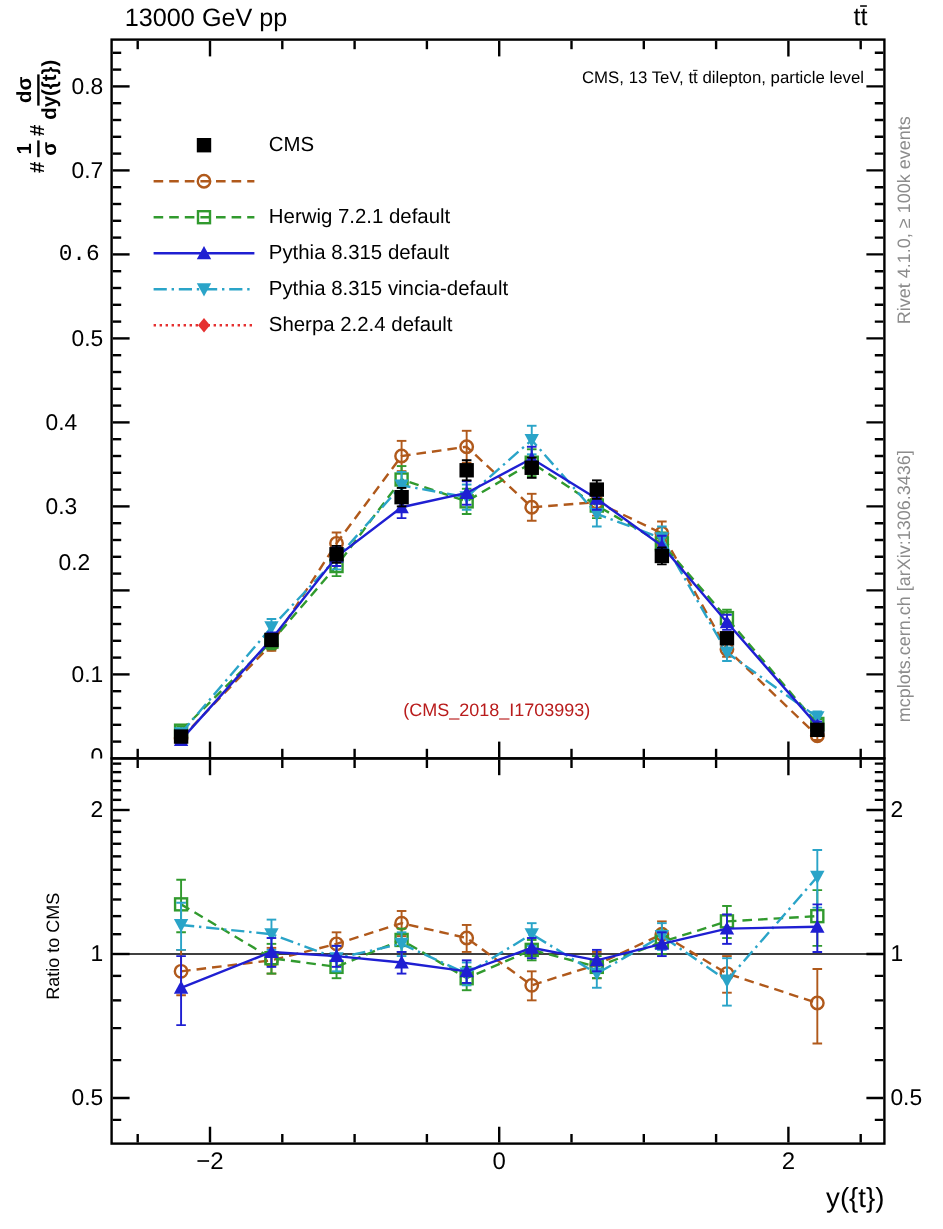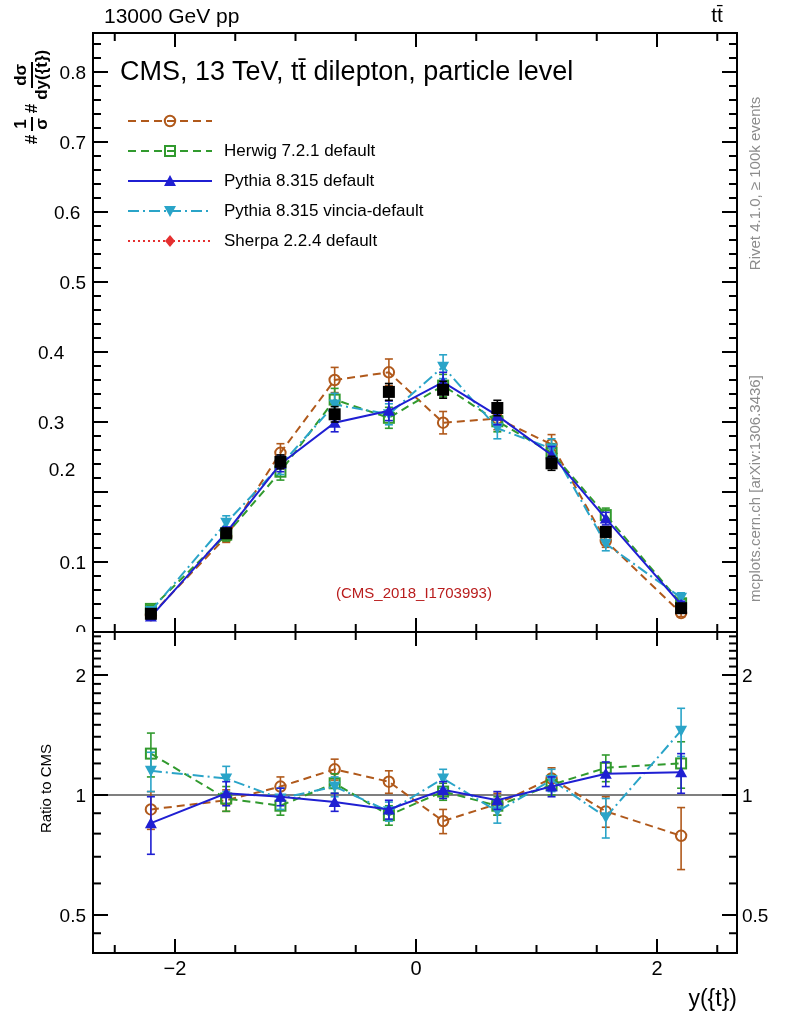--- a/index.html
+++ b/index.html
@@ -4,21 +4,21 @@
 <style>
   html,body{margin:0;padding:0;background:#fff}
   #canvas{position:relative;width:786px;height:1024px;background:#fff;overflow:hidden;
           font-family:"Liberation Sans",sans-serif;color:#000}
   .abs{position:absolute}
   #chart{position:absolute;left:0;top:0}
   .tick-label{position:absolute;font-size:19px;line-height:21px;white-space:nowrap}
   .x-tick{font-size:20px;text-align:center}
   #header-left{left:104px;top:4px;font-size:21px}
   #header-right{left:687px;top:3px;width:60px;text-align:center;font-size:21px}
-  #title{left:120px;top:56px;width:600px;text-align:left;font-size:27px}
+  #title{left:120px;top:56px;width:600px;text-align:right;font-size:14px}
   #watermark{left:264px;top:584px;width:300px;text-align:center;font-size:15px;color:#b91c1c}
   .side-note{color:#8c8c8c;font-size:15px;white-space:nowrap;text-align:center}
   #note-rivet{left:604px;top:175px;width:300px;transform:rotate(-90deg)}
   #note-mcplots{left:604px;top:480px;width:300px;transform:rotate(-90deg)}
   #ylabel{left:-38px;top:67px;width:140px;height:60px;transform:rotate(-90deg);
           display:flex;align-items:center;justify-content:center;gap:4px;font-size:17px;font-weight:bold}
   .frac{display:inline-flex;flex-direction:column;align-items:center;line-height:1.1}
   .frac .num{border-bottom:2px solid #000;padding:0 2px}
   #ratio-ylabel{left:-15px;top:780px;width:120px;text-align:center;font-size:15px;transform:rotate(-90deg)}
   #xlabel{left:587px;top:985px;width:150px;text-align:right;font-size:23px}
@@ -633,20 +633,26 @@
   <div class="abs" id="ratio-ylabel">Ratio to CMS</div>
   <div class="abs" id="xlabel">y({t})</div>
 
   <div id="origin-clip">
     <span>0</span>
   </div>
 
   <div id="legend">
       <div class="legend-row">
         <svg width="88" height="22">
+          <rect x="39" y="6" width="10" height="10" fill="#000000" stroke="#000000" stroke-width="2"></rect>
+        </svg>
+        <span class="legend-label">CMS</span>
+      </div>
+      <div class="legend-row">
+        <svg width="88" height="22">
           <line x1="2" y1="11" x2="86" y2="11" stroke="#b0591b" stroke-width="2" stroke-dasharray="8 5"></line>
           <circle cx="44" cy="11" r="5.2" fill="none" stroke="#b0591b" stroke-width="2"></circle>
         </svg>
       </div>
       <div class="legend-row">
         <svg width="88" height="22">
           <line x1="2" y1="11" x2="86" y2="11" stroke="#319a2e" stroke-width="2" stroke-dasharray="8 5"></line>
           <rect x="39" y="6" width="10" height="10" fill="none" stroke="#319a2e" stroke-width="2"></rect>
         </svg>
         <span class="legend-label">Herwig 7.2.1 default</span>
@@ -669,21 +675,21 @@
         <svg width="88" height="22">
           <line x1="2" y1="11" x2="86" y2="11" stroke="#e53030" stroke-width="2" stroke-dasharray="2 3"></line>
           <path d="M44 5L49 11L44 17L39 11Z" fill="#e53030"></path>
         </svg>
         <span class="legend-label">Sherpa 2.2.4 default</span>
       </div>
     </div>
   <div id="labels">
       <span class="tick-label" style="left: 38px; top: 61.5px; width: 48px; text-align: right;">0.8</span>
       <span class="tick-label" style="left: 38px; top: 131.5px; width: 48px; text-align: right;">0.7</span>
-      <span class="tick-label" style="left: 54px; top: 201.5px; width: 48px; text-align: left;">0.6</span>
+      <span class="tick-label" style="left: 42px; top: 201.5px; width: 48px; text-align: center; font-family: Liberation Mono, monospace;">0.6</span>
       <span class="tick-label" style="left: 38px; top: 271.5px; width: 48px; text-align: right;">0.5</span>
       <span class="tick-label" style="left: 38px; top: 341.5px; width: 48px; text-align: left;">0.4</span>
       <span class="tick-label" style="left: 38px; top: 411.5px; width: 48px; text-align: left;">0.3</span>
       <span class="tick-label" style="left: 38px; top: 459px; width: 48px; text-align: center;">0.2</span>
       <span class="tick-label" style="left: 38px; top: 551.5px; width: 48px; text-align: right;">0.1</span>
       <span class="tick-label" style="left: 38px; top: 664.5px; width: 48px; text-align: right;">2</span>
       <span class="tick-label" style="left: 742px; top: 664.5px; width: 46px; text-align: left;">2</span>
       <span class="tick-label" style="left: 38px; top: 784.5px; width: 48px; text-align: right;">1</span>
       <span class="tick-label" style="left: 742px; top: 784.5px; width: 46px; text-align: left;">1</span>
       <span class="tick-label" style="left: 38px; top: 904.5px; width: 48px; text-align: right;">0.5</span>

